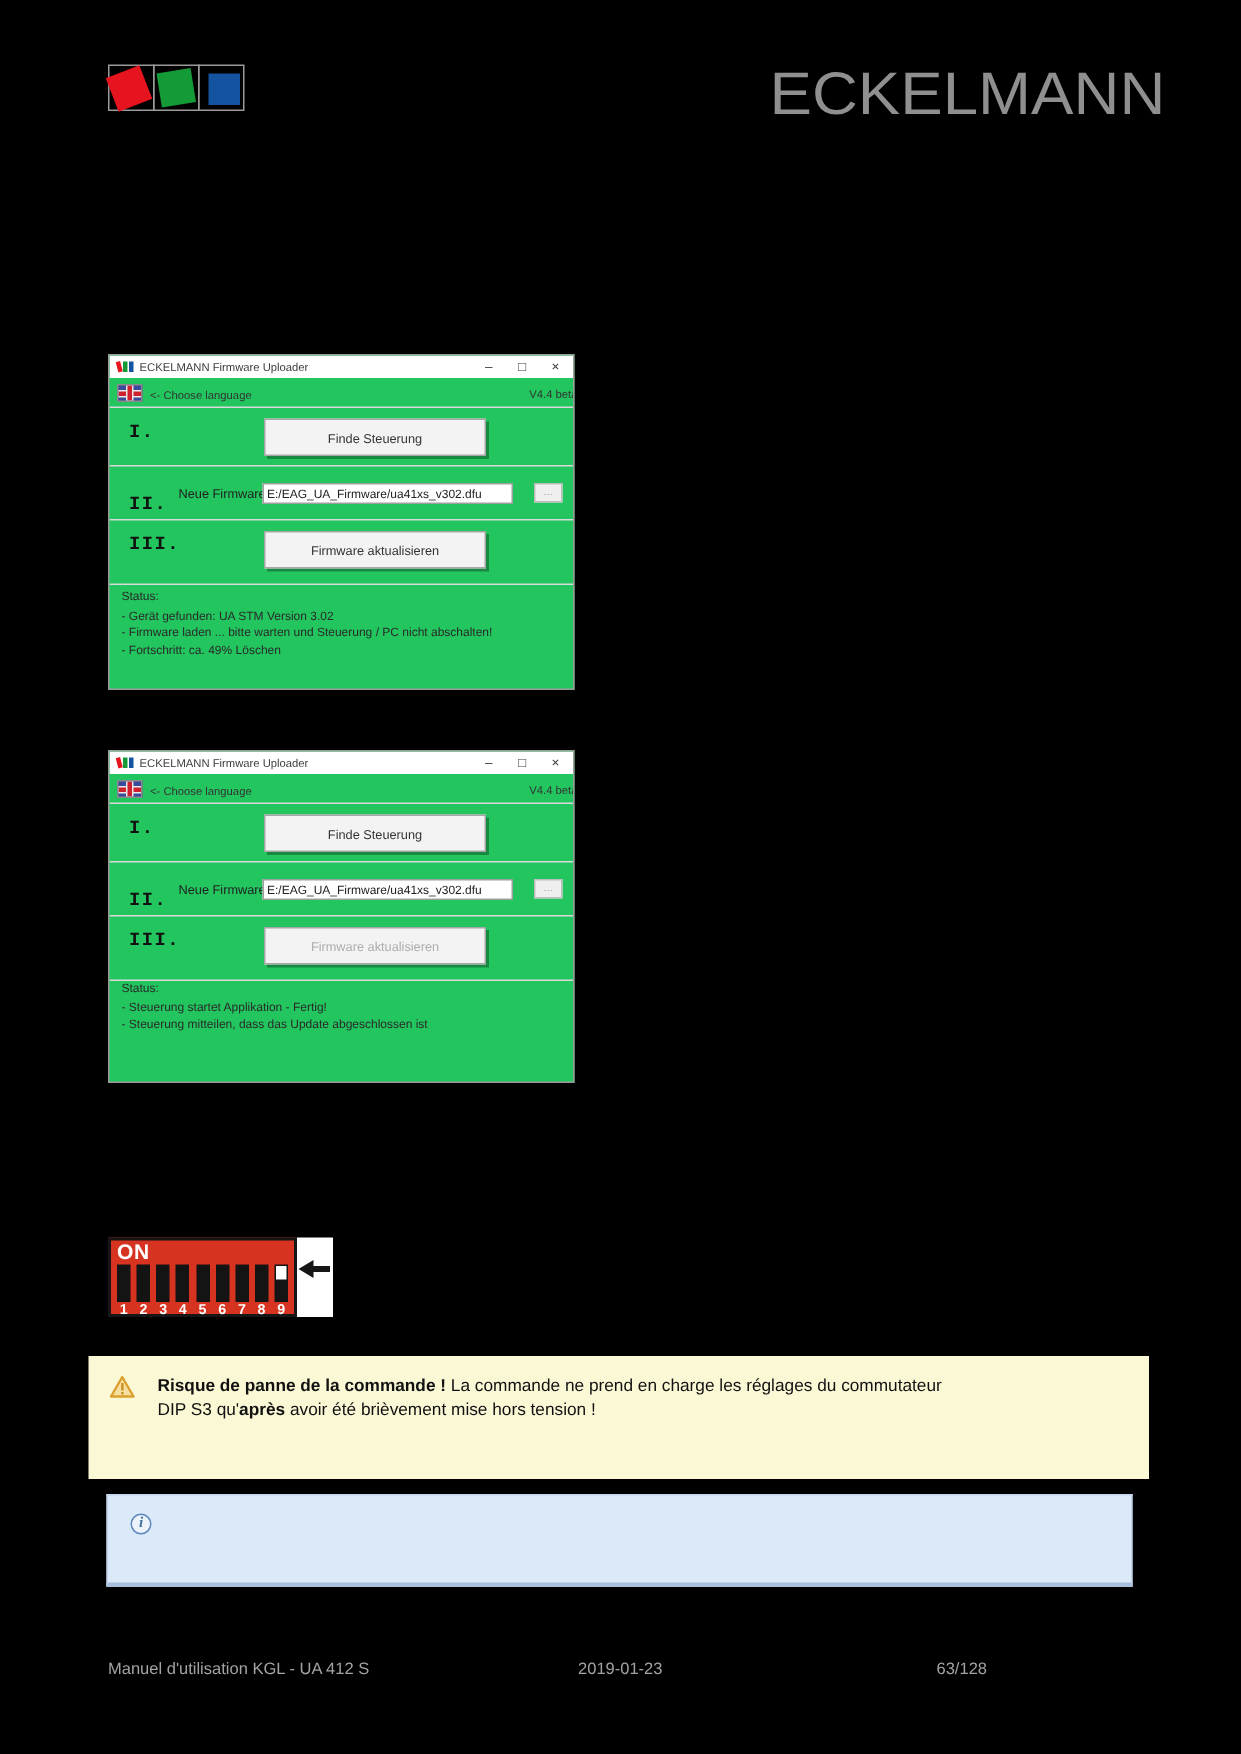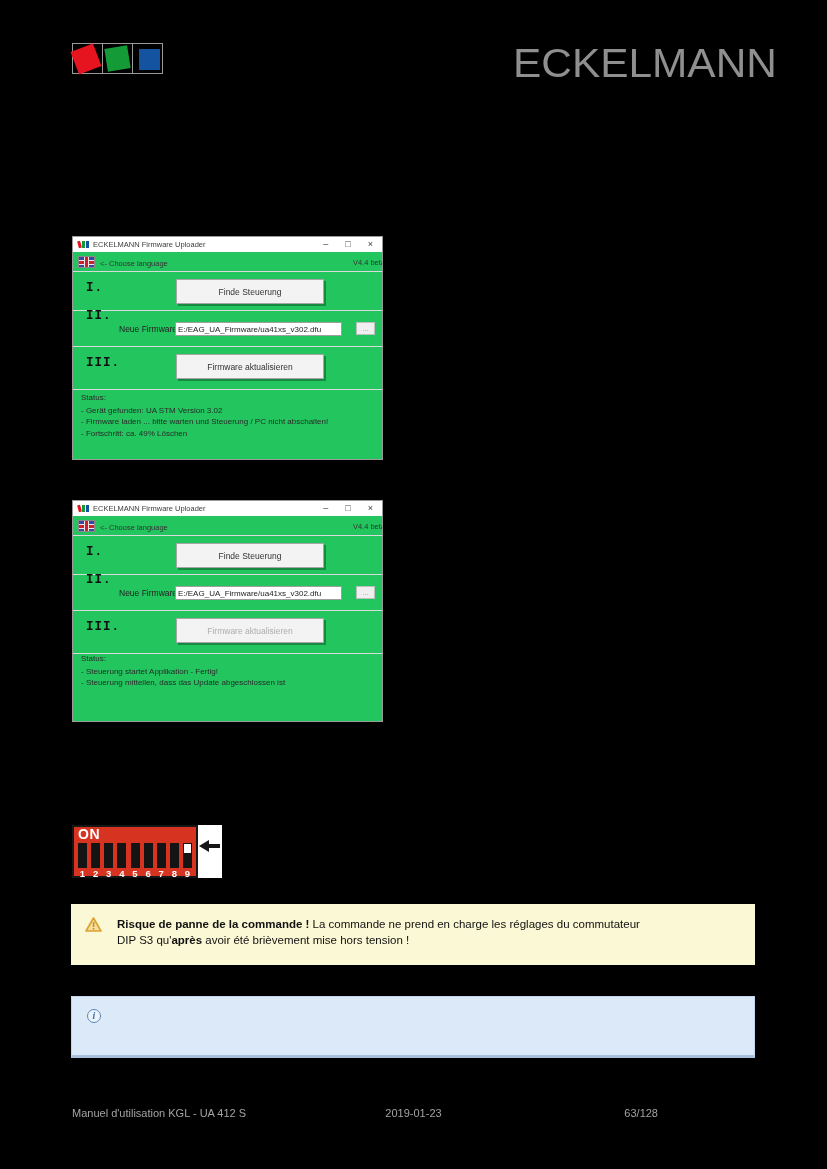--- a/index.html
+++ b/index.html
@@ -42,21 +42,21 @@
   .flag::before{content:"";position:absolute;left:0;right:0;top:3.5px;height:3px;background:#cf2030;box-shadow:0 0 0 1px #e8e8e8;}
   .flag::after{content:"";position:absolute;top:0;bottom:0;left:6px;width:3px;background:#cf2030;box-shadow:0 0 0 1px #e8e8e8;}
   .lang-label{font-size:7.5px;color:#333;margin-left:5px;}
   .version{position:absolute;right:-3px;top:21px;font-size:7.5px;color:#333;}
   .sep{position:absolute;left:0;right:0;height:1px;background:#dadada;}
   .sep1{top:34px;}.sep2{top:73px;}.sep3{top:109px;}.sep4{top:152px;}
   .numeral{
     position:absolute;left:13px;font-family:"Liberation Mono","DejaVu Sans Mono",monospace;
     font-weight:bold;font-size:12.5px;color:#111;letter-spacing:1px;
   }
-  .num1{top:44px;}.num2{top:72px;text-align:center;}.num3{top:119px;}
+  .num1{top:44px;}.num2{top:92px;text-align:center;}.num3{top:119px;}
   .fw-btn{
     position:absolute;left:103px;width:148px;height:25px;background:#f3f3f3;
     border:1px solid #a6a6a6;box-shadow:2px 2px 0 rgba(0,0,0,0.30);
     font-size:8.5px;color:#333;display:flex;align-items:center;justify-content:center;
     box-sizing:border-box;
   }
   .btn-find{top:42px;}
   .btn-update{top:117px;}
   .fw-btn.disabled{color:#adadad;}
   .label-nf{position:absolute;left:46px;top:87px;font-size:8.5px;color:#222;}
@@ -83,21 +83,21 @@
   .slots{position:absolute;left:4px;top:16px;width:114px;display:flex;justify-content:space-between;}
   .slot{width:9px;height:25px;background:#141414;position:relative;}
   .slot.on::after{content:"";position:absolute;left:1px;right:1px;top:1px;height:9px;background:#fff;}
   .dipnums{position:absolute;left:4px;top:41px;width:114px;display:flex;justify-content:space-between;}
   .dipnums span{width:9px;text-align:center;color:#fff;font-weight:bold;font-size:9.5px;}
   .dip-white{width:24px;height:53px;background:#fff;position:relative;}
   .arrow-head{position:absolute;left:1px;top:15px;width:0;height:0;border-top:6px solid transparent;border-bottom:6px solid transparent;border-right:10px solid #161616;}
   .arrow-tail{position:absolute;left:10px;top:19px;width:12px;height:4px;background:#161616;}
 
   
-  .warnbox{position:absolute;left:71px;top:904px;width:684px;height:61px;background:#fbf8d5;}
+  .warnbox{position:absolute;left:59px;top:904px;width:684px;height:82px;background:#fbf8d5;padding-left:23px;}
   .warn-icon{position:absolute;left:14px;top:13px;}
   .warn-text{position:absolute;left:46px;top:12px;width:625px;font-size:11.5px;line-height:16px;color:#111;}
   .b{font-weight:bold;}
   .infobox{
     position:absolute;left:71px;top:996px;width:684px;height:62px;background:#dbe9f8;
     border:1px solid #c3d5ec;border-bottom:3px solid #a9c0dc;box-sizing:border-box;
   }
   .info-icon{
     position:absolute;left:15px;top:12px;width:12px;height:12px;border-radius:50%;
     border:1.5px solid #5c88bd;background:#ecf3fb;color:#41719f;

